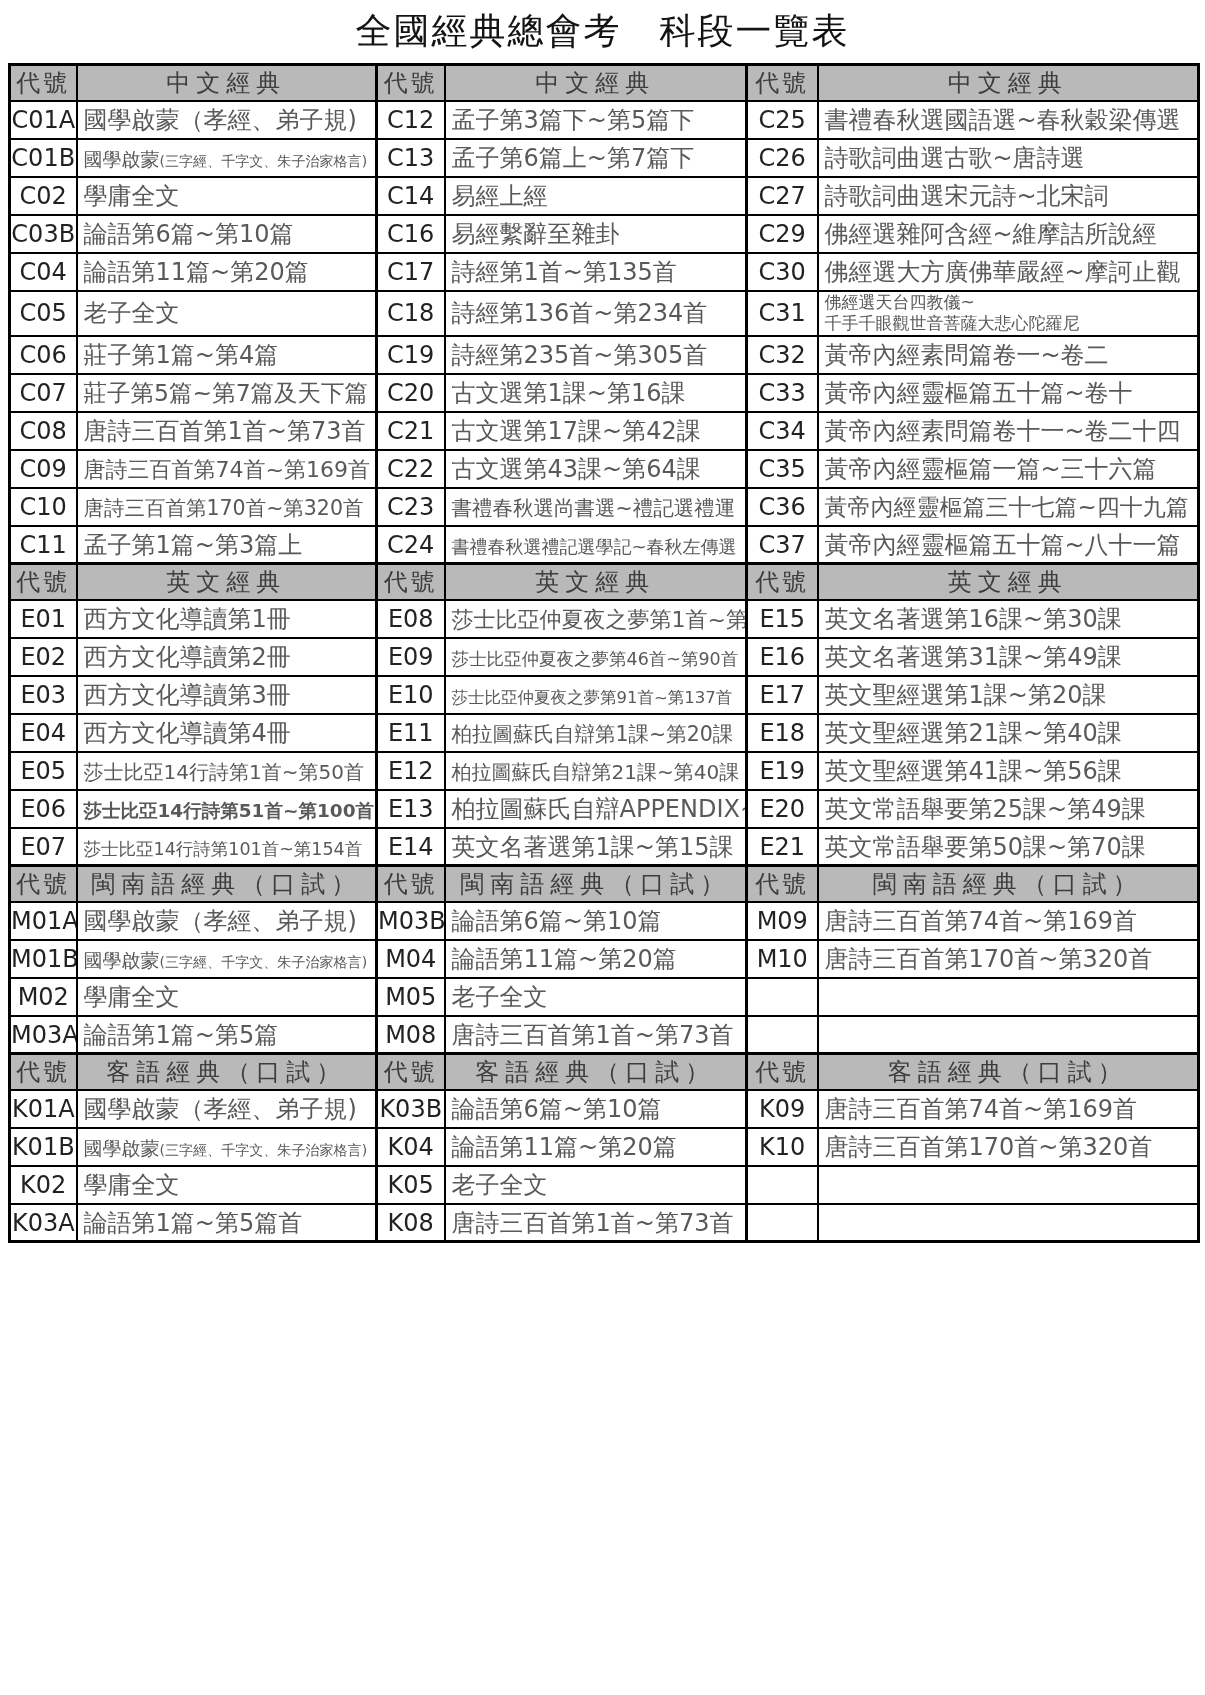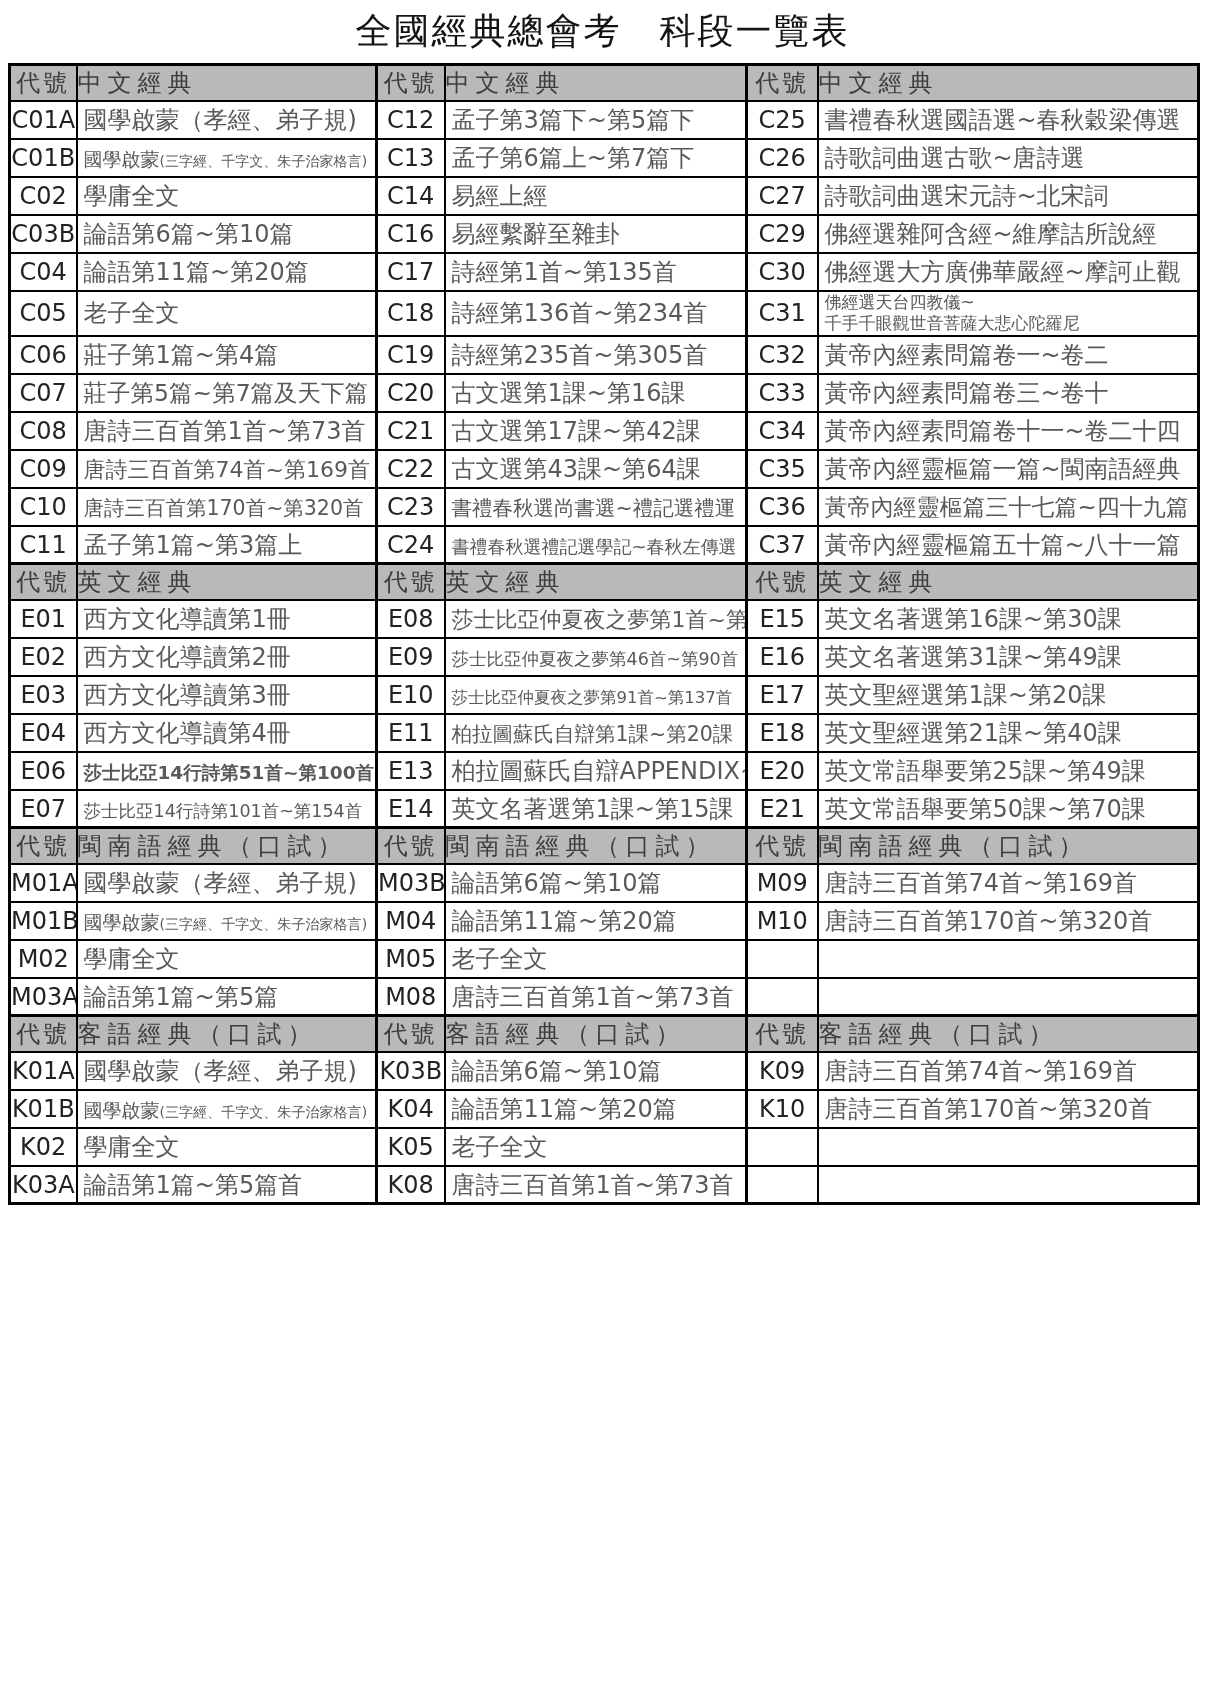--- a/index.html
+++ b/index.html
@@ -40,21 +40,21 @@
   td.desc .txt{display:inline-block;white-space:nowrap;line-height:1.1;}
   td.desc .txt.multi{white-space:pre-line;font-size:17px;line-height:1.25;}
   .paren-small{font-size:0.74em;}
   tr.hdr td{
     background:var(--header-bg);
     border-top-width:3px;border-bottom-width:2px;
     color:var(--hdr-text);
   }
   tr.hdr td.code{letter-spacing:3px;font-size:24px;}
   tr.hdr td.hdr-name{
-    text-align:left;letter-spacing:6px;font-size:24px;padding:0;
+    text-align:center;letter-spacing:6px;font-size:24px;padding:0;
     color:var(--hdr-text);
     margin-left:45px;
   }
 </style>
 </head>
 <body>
 
 <div class="title">全國經典總會考　科段一覽表</div>
 
 <table class="grid">
@@ -131,37 +131,37 @@
         <td class="desc"><span class="txt">詩經第235首~第305首</span></td>
         <td class="code">C32</td>
         <td class="desc"><span class="txt">黃帝內經素問篇卷一~卷二</span></td>
       </tr>
       <tr class="data">
         <td class="code">C07</td>
         <td class="desc"><span class="txt" style="font-size: 23.5px;">莊子第5篇~第7篇及天下篇</span></td>
         <td class="code">C20</td>
         <td class="desc"><span class="txt">古文選第1課~第16課</span></td>
         <td class="code">C33</td>
-        <td class="desc"><span class="txt">黃帝內經素問篇卷三~卷十</span></td>
+        <td class="desc"><span class="txt">黃帝內經靈樞篇五十篇~卷十</span></td>
       </tr>
       <tr class="data">
         <td class="code">C08</td>
         <td class="desc"><span class="txt">唐詩三百首第1首~第73首</span></td>
         <td class="code">C21</td>
         <td class="desc"><span class="txt">古文選第17課~第42課</span></td>
         <td class="code">C34</td>
         <td class="desc"><span class="txt">黃帝內經素問篇卷十一~卷二十四</span></td>
       </tr>
       <tr class="data">
         <td class="code">C09</td>
         <td class="desc"><span class="txt" style="font-size: 22px;">唐詩三百首第74首~第169首</span></td>
         <td class="code">C22</td>
         <td class="desc"><span class="txt">古文選第43課~第64課</span></td>
         <td class="code">C35</td>
-        <td class="desc"><span class="txt">黃帝內經靈樞篇一篇~閩南語經典</span></td>
+        <td class="desc"><span class="txt">黃帝內經靈樞篇一篇~三十六篇</span></td>
       </tr>
       <tr class="data">
         <td class="code">C10</td>
         <td class="desc"><span class="txt" style="font-size: 20.5px;">唐詩三百首第170首~第320首</span></td>
         <td class="code">C23</td>
         <td class="desc"><span class="txt" style="font-size: 20.5px;">書禮春秋選尚書選~禮記選禮運</span></td>
         <td class="code">C36</td>
         <td class="desc"><span class="txt" style="font-size: 23px;">黃帝內經靈樞篇三十七篇~四十九篇</span></td>
       </tr>
       <tr class="data">
@@ -206,20 +206,28 @@
       </tr>
       <tr class="data">
         <td class="code">E04</td>
         <td class="desc"><span class="txt">西方文化導讀第4冊</span></td>
         <td class="code">E11</td>
         <td class="desc"><span class="txt" style="font-size: 20.5px;">柏拉圖蘇氏自辯第1課~第20課</span></td>
         <td class="code">E18</td>
         <td class="desc"><span class="txt">英文聖經選第21課~第40課</span></td>
       </tr>
       <tr class="data">
+        <td class="code">E05</td>
+        <td class="desc"><span class="txt" style="font-size: 20px;">莎士比亞14行詩第1首~第50首</span></td>
+        <td class="code">E12</td>
+        <td class="desc"><span class="txt" style="font-size: 20px;">柏拉圖蘇氏自辯第21課~第40課</span></td>
+        <td class="code">E19</td>
+        <td class="desc"><span class="txt">英文聖經選第41課~第56課</span></td>
+      </tr>
+      <tr class="data">
         <td class="code">E06</td>
         <td class="desc"><span class="txt" style="font-size: 18.5px; font-weight: bold;">莎士比亞14行詩第51首~第100首</span></td>
         <td class="code">E13</td>
         <td class="desc"><span class="txt" style="font-size: 24px;">柏拉圖蘇氏自辯APPENDIX~END</span></td>
         <td class="code">E20</td>
         <td class="desc"><span class="txt">英文常語舉要第25課~第49課</span></td>
       </tr>
       <tr class="data">
         <td class="code">E07</td>
         <td class="desc"><span class="txt" style="font-size: 17.5px;">莎士比亞14行詩第101首~第154首</span></td>

